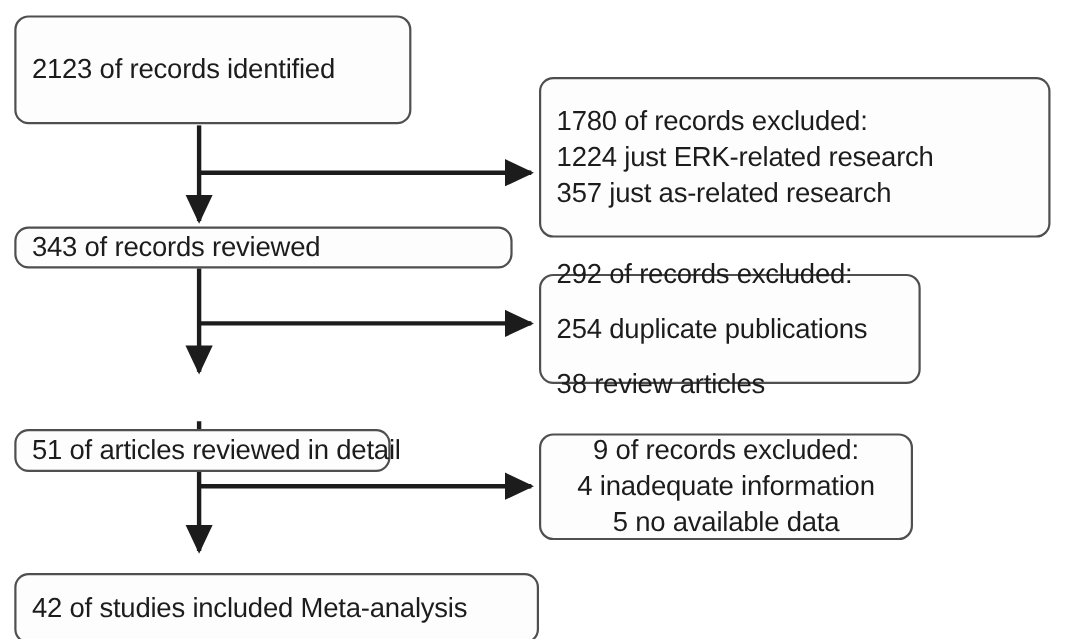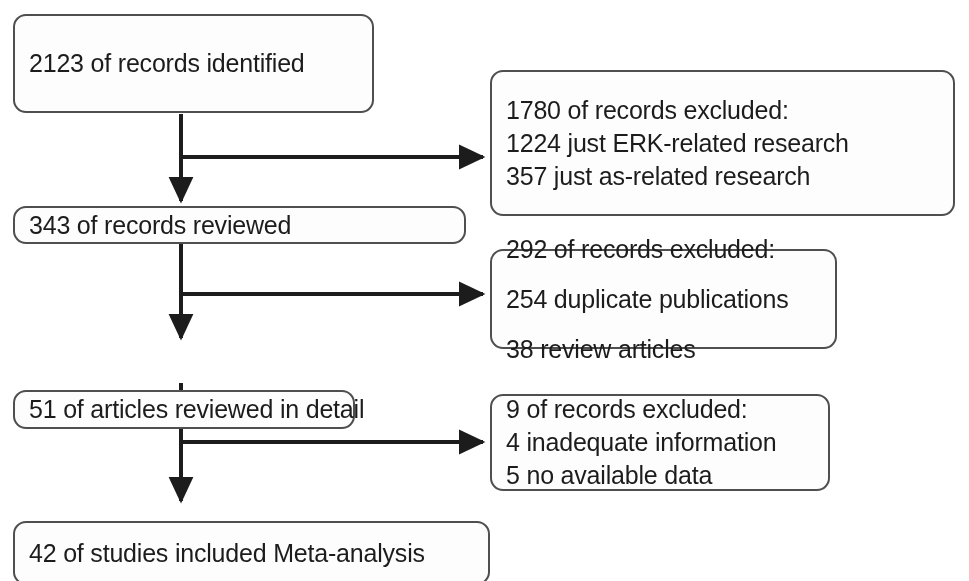--- a/index.html
+++ b/index.html
@@ -98,19 +98,19 @@
     <span class="line">1224 just ERK-related research</span>
     <span class="line">357 just as-related research</span>
   </div>
 
   <div class="node" style="left:490px; top:249px; width:347px; height:100px;gap:17px;">
     <span class="line">292 of records excluded:</span>
     <span class="line">254 duplicate publications</span>
     <span class="line">38 review articles</span>
   </div>
 
-  <div class="node" style="left:490px; top:394px; width:340px; height:97px;">
+  <div class="node" style="left:490px; top:394px; width:340px; height:97px;text-align:center;">
     <span class="line">9 of records excluded:</span>
     <span class="line">4 inadequate information</span>
     <span class="line">5 no available data</span>
   </div>
 
 </div>
 
 </body></html>

